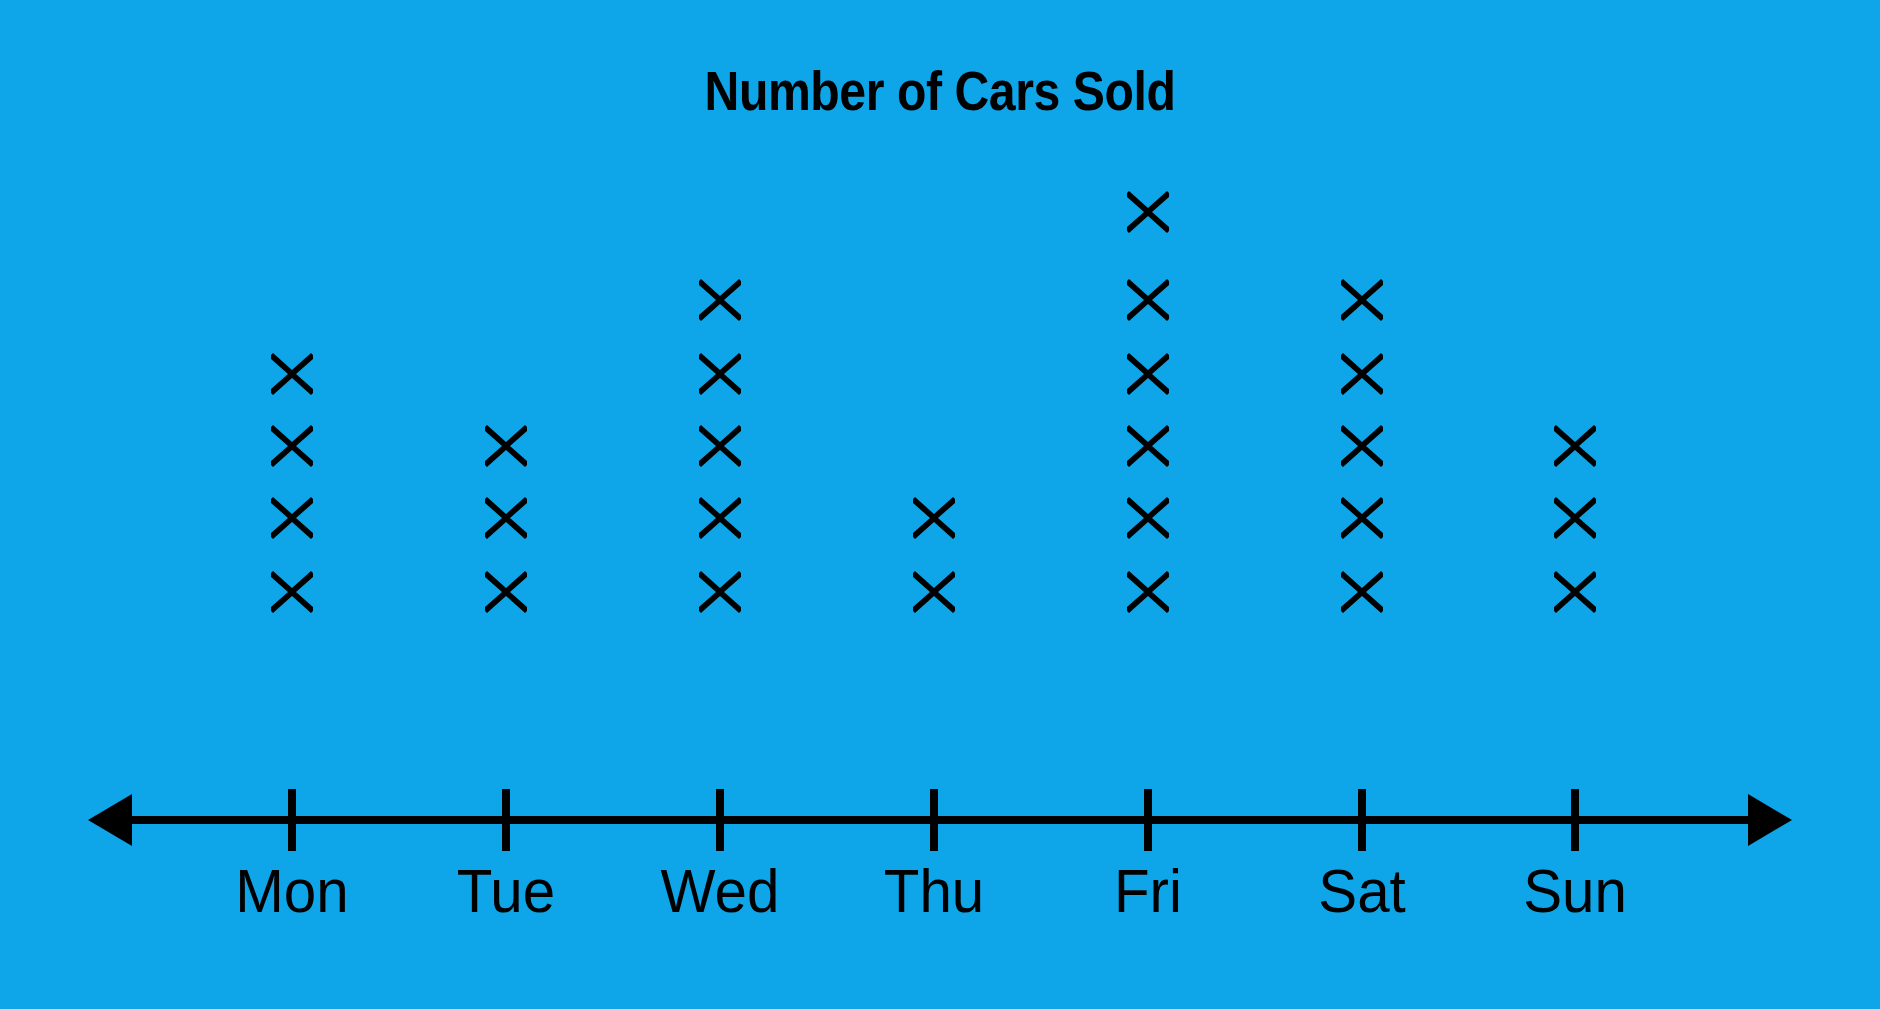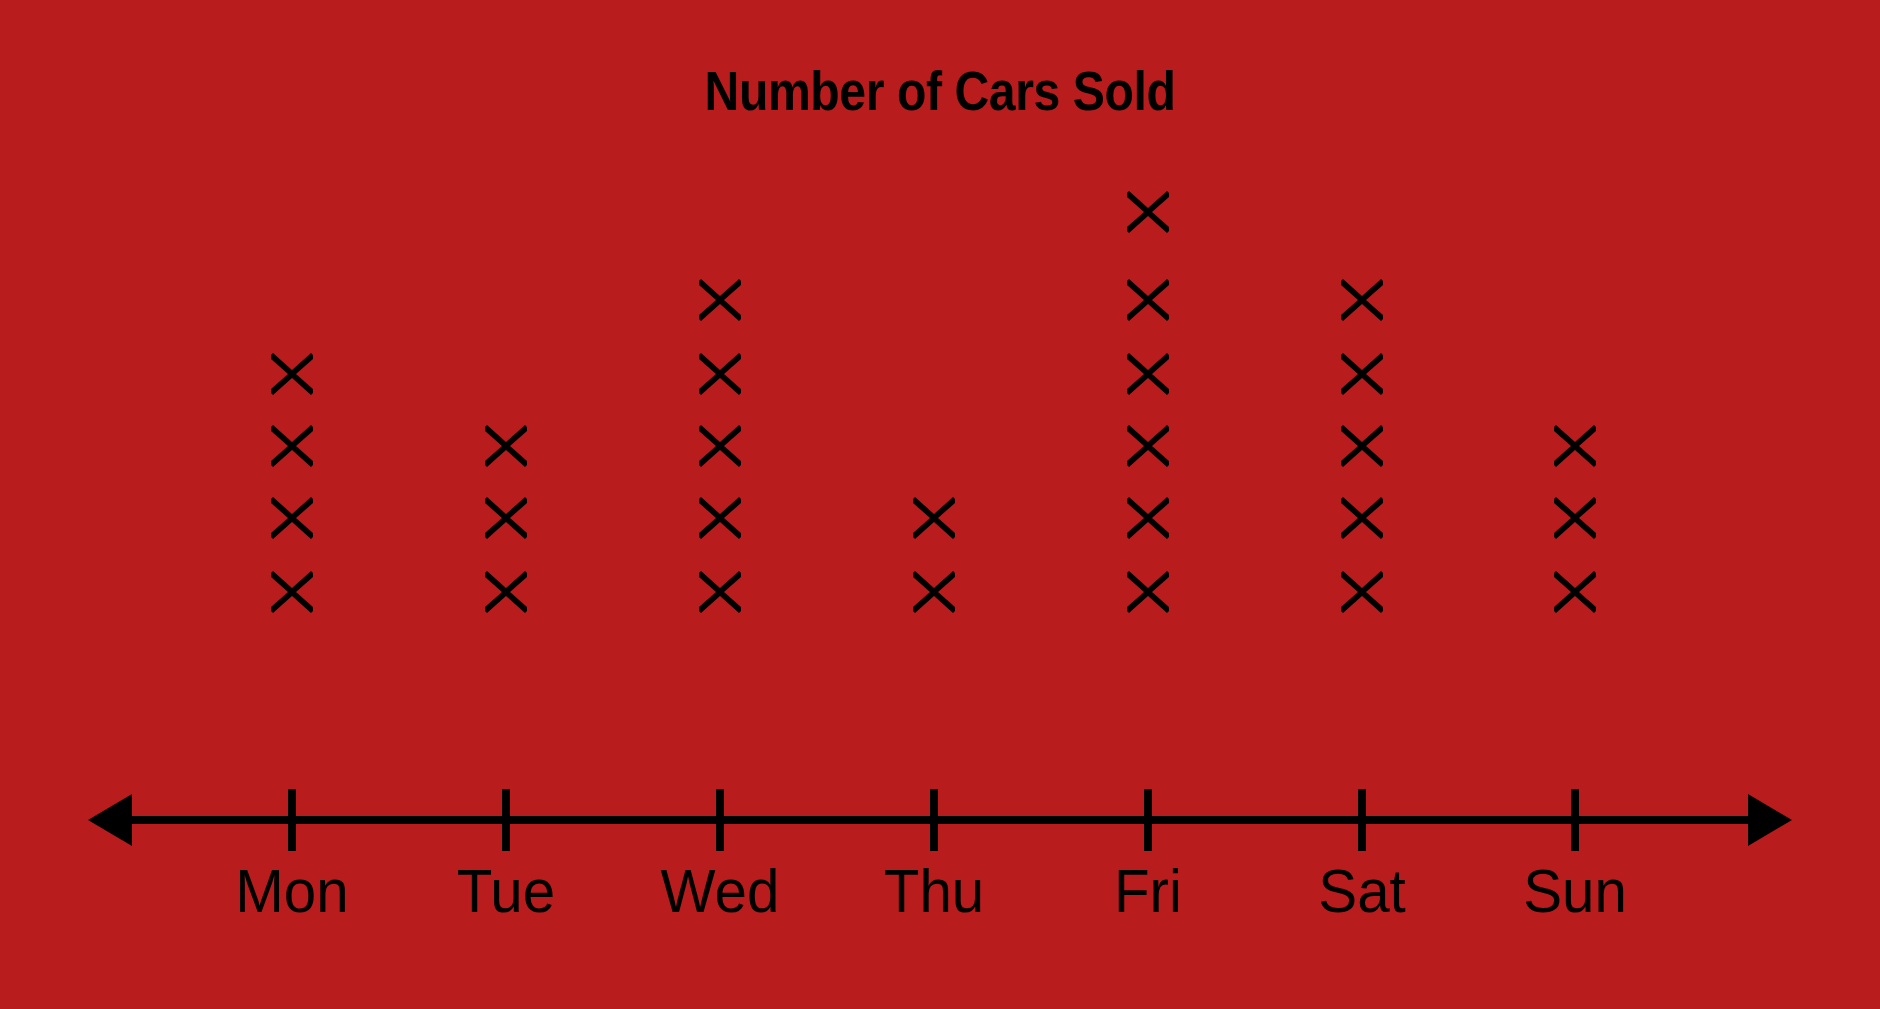--- a/index.html
+++ b/index.html
@@ -5,21 +5,21 @@
 <style>
   html, body {
     margin: 0;
     padding: 0;
     background: #ffffff;
   }
   #stage {
     position: relative;
     width: 1880px;
     height: 1009px;
-    background: #b91c1c;
+    background: #0ea5e9;
     overflow: hidden;
     font-family: "Liberation Sans", sans-serif;
   }
 
   
   #chart-title {
     position: absolute;
     left: 0;
     top: 58px;
     width: 1880px;

